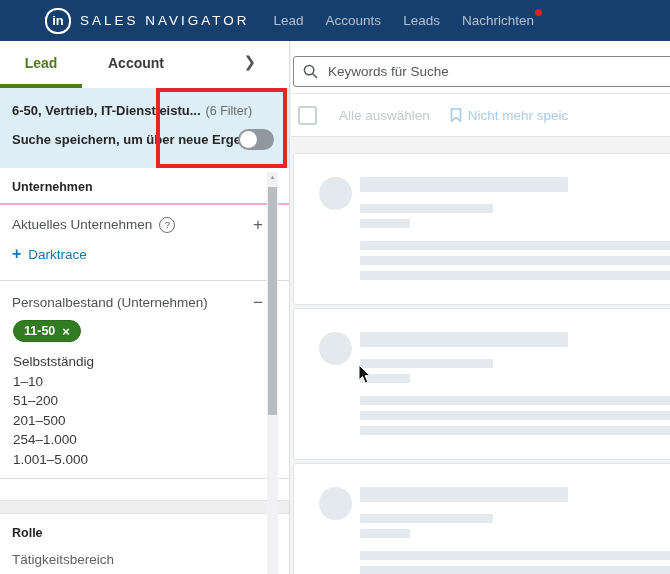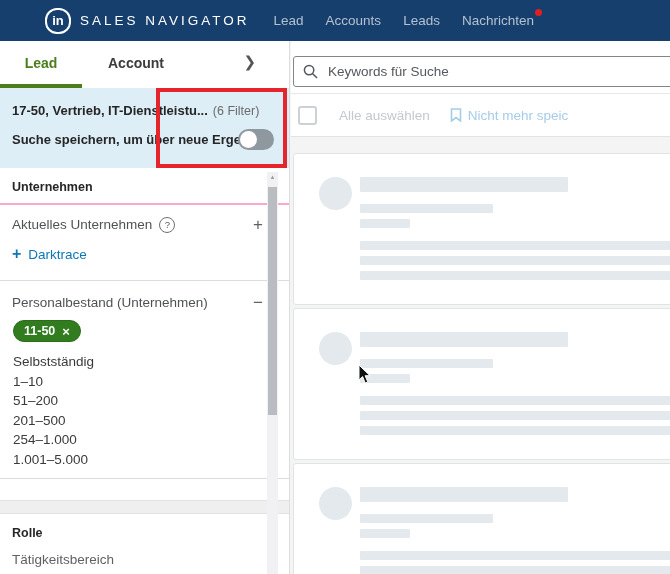--- a/index.html
+++ b/index.html
@@ -112,21 +112,21 @@
 
   <div class="tabs">
     <div class="tab-lead">Lead</div>
     <div class="tab-account">Account</div>
     <div class="tabs-chevron">❯</div>
     <div class="tab-underline"></div>
   </div>
 
   <div class="saved">
     <div class="saved-line1">
-      <span class="saved-title">17-50, Vertrieb, IT-Dienstleistu...</span>
+      <span class="saved-title">6-50, Vertrieb, IT-Dienstleistu...</span>
       <span class="saved-count">(6 Filter)</span>
     </div>
     <div class="saved-line2">
       <span class="saved-sub">Suche speichern, um über neue Erge...</span>
       <span class="toggle">
         <span class="toggle-knob"></span>
       </span>
     </div>
   </div>
 

